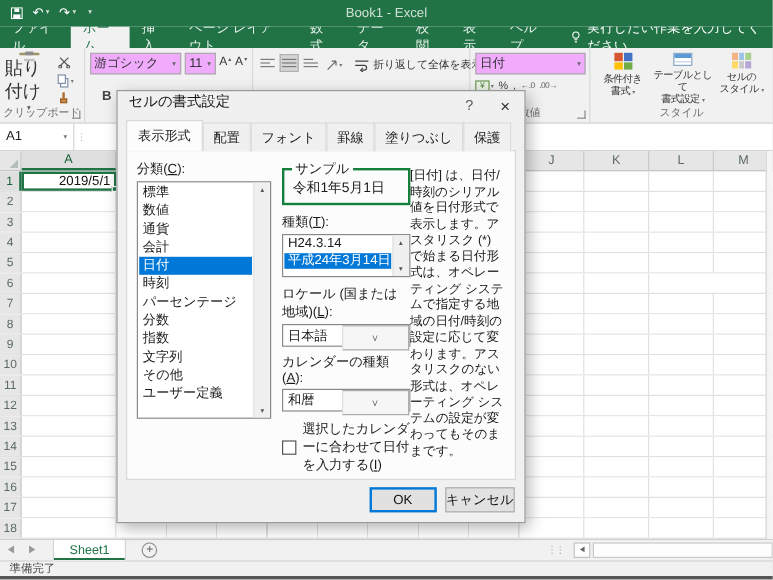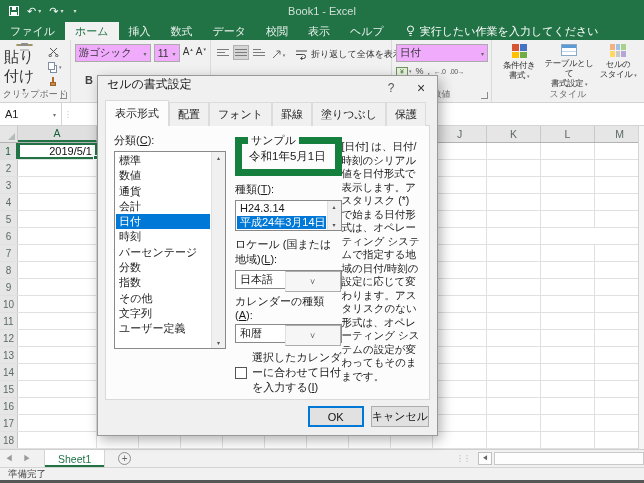--- a/index.html
+++ b/index.html
@@ -138,21 +138,21 @@
 .dleft{width:112px;display:flex;flex-direction:column;}
 .dlabel{font-size:11px;margin-bottom:3px;}
 .ak{text-decoration:underline;}
 .listbox{position:relative;background:#fff;border:1px solid #8a8a8a;overflow:hidden;}
 .catlist{height:198px;}
 .lb-items{padding:1px 15px 1px 1px;}
 .li{padding-left:3px;line-height:15.3px;font-size:11px;white-space:nowrap;}
 .li.sel{background:#0078d7;color:#fff;}
 .lb-sb{position:absolute;top:0;right:0;bottom:0;width:14px;background:#f0f0f0;border-left:1px solid #e0e0e0;display:flex;flex-direction:column;justify-content:space-between;align-items:center;padding:2px 0;font-size:6px;color:#555;}
 .dright{flex:1;display:flex;flex-direction:column;}
-.sfs{border:7px solid #15803d;padding:1px 6px 5px;margin-bottom:6px;}
+.sfs{border:2px solid #15803d;padding:1px 6px 5px;margin-bottom:6px;}
 .sfs legend{font-size:11px;padding:0 3px;}
 .sampleval{font-size:11.5px;padding-left:1px;}
 .typelist{height:70px;margin-bottom:6px;}
 .li2{padding-left:3px;line-height:13.5px;font-size:11px;white-space:nowrap;}
 .li2.sel{background:#0078d7;color:#fff;}
 .combo2{height:19px;border:1px solid #8a8a8a;background:#fff;display:flex;align-items:stretch;margin-bottom:5px;}
 .combo2 .val{flex:1;display:flex;align-items:center;padding-left:4px;font-size:11px;}
 .combo2 .btn{width:17px;display:flex;align-items:center;justify-content:center;background:#f6f6f6;border-left:1px solid #e0e0e0;color:#555;font-size:8px;}
 .chkrow{display:flex;align-items:center;gap:5px;font-size:11px;margin-top:2px;}
 .chk{width:12px;height:12px;border:1px solid #555;background:#fff;flex:none;}
@@ -188,20 +188,21 @@
           <span class="dd">▾</span>
         </span>
     </div>
     <div class="wtitle">Book1 - Excel</div>
   </div>
 
   <div class="menubar">
     <div class="mtab">ファイル</div>
     <div class="mtab active">ホーム</div>
     <div class="mtab">挿入</div>
+    <div class="mtab">ページ レイアウト</div>
     <div class="mtab">数式</div>
     <div class="mtab">データ</div>
     <div class="mtab">校閲</div>
     <div class="mtab">表示</div>
     <div class="mtab">ヘルプ</div>
     <div class="tellme">
       <svg width="9" height="12" viewBox="0 0 9 12">
           <circle cx="4.5" cy="4" r="3" fill="none" stroke="#fff"></circle>
           <path d="M3 8.5h3M3.5 10.5h2" stroke="#fff" fill="none"></path>
         </svg>
@@ -584,22 +585,22 @@
             <div class="lb-items">
               <div class="li">標準</div>
               <div class="li">数値</div>
               <div class="li">通貨</div>
               <div class="li">会計</div>
               <div class="li sel">日付</div>
               <div class="li">時刻</div>
               <div class="li">パーセンテージ</div>
               <div class="li">分数</div>
               <div class="li">指数</div>
+              <div class="li">文字列</div>
               <div class="li">その他</div>
-              <div class="li">文字列</div>
               <div class="li">ユーザー定義</div>
             </div>
             <div class="lb-sb">
                 <span>▴</span>
                 <span>▾</span>
               </div>
           </div>
         </div>
         <div class="dright">
           <fieldset class="sfs">

